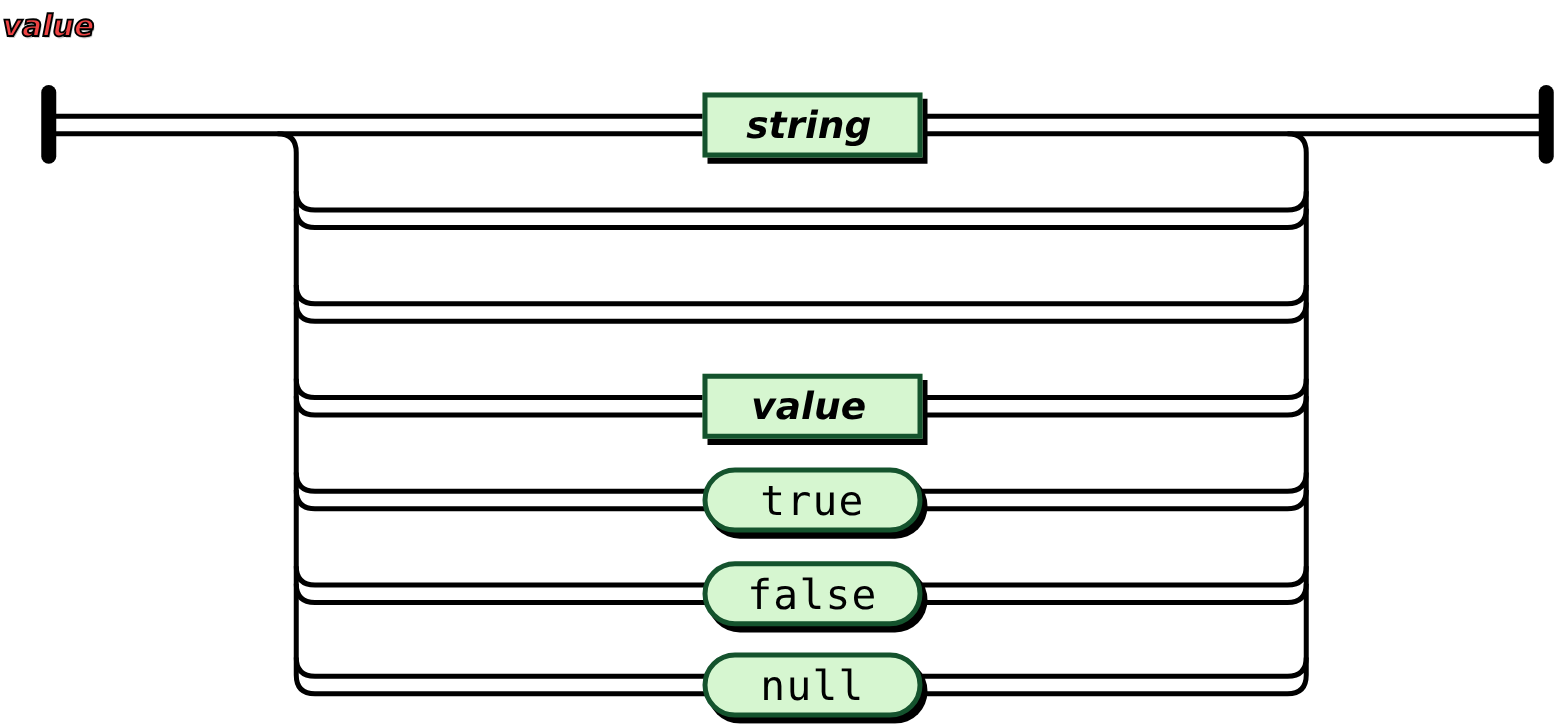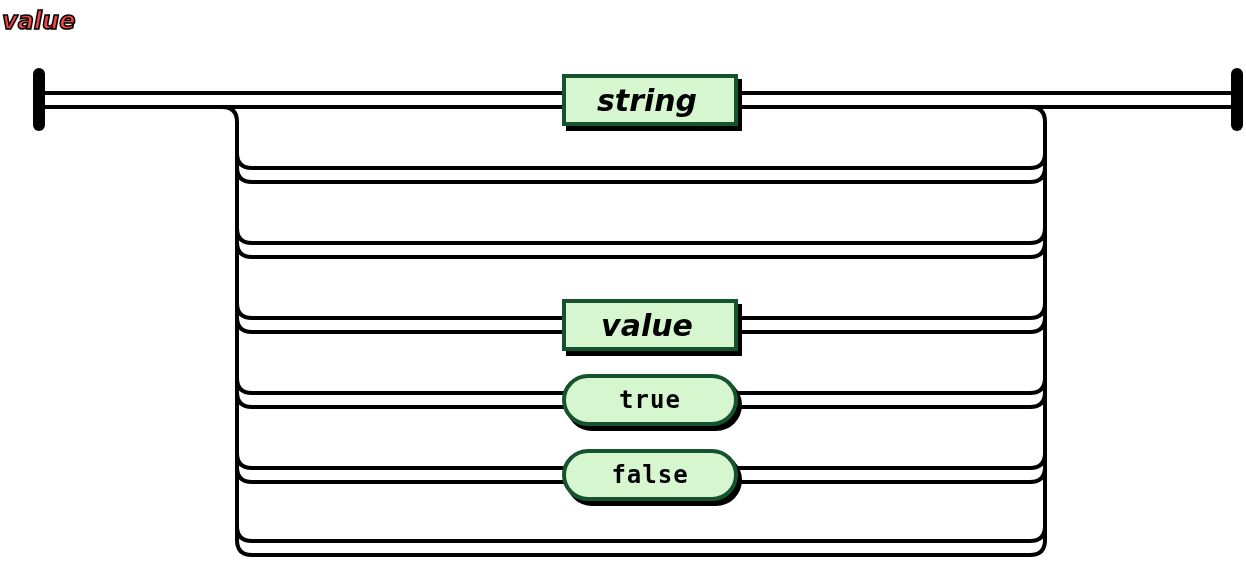--- a/index.html
+++ b/index.html
@@ -55,22 +55,22 @@
     font-weight: bold;
     font-size: 30px;
     color: #000;
     padding-right: 6px;
   }
   .node.kind-pill {
     border-radius: 26px;
   }
   .node.kind-pill span {
     font-family: "DejaVu Sans Mono", "Liberation Mono", monospace;
-    font-weight: bold;
-    font-size: 24px;
+    font-weight: normal;
+    font-size: 33px;
     letter-spacing: 1px;
     color: #000;
   }
   
   .row-0 { top: 74px;  }
   .row-1 { top: 149px; }
   .row-2 { top: 224px; }
   .row-3 { top: 299px; }
   .row-4 { top: 374px; }
   .row-5 { top: 449px; }
@@ -121,14 +121,17 @@
   </div>
   <div class="node kind-rect row-3">
     <span>value</span>
   </div>
   <div class="node kind-pill row-4">
     <span>true</span>
   </div>
   <div class="node kind-pill row-5">
     <span>false</span>
   </div>
+  <div class="node kind-pill row-6">
+    <span>null</span>
+  </div>
 
 </div>
 
 </body></html>

